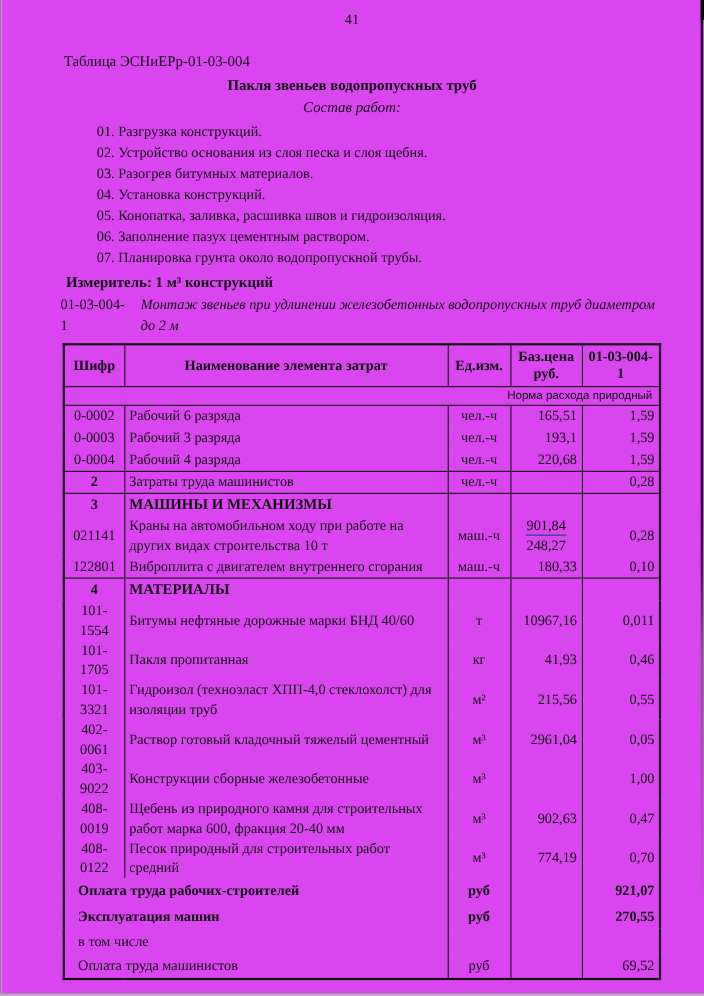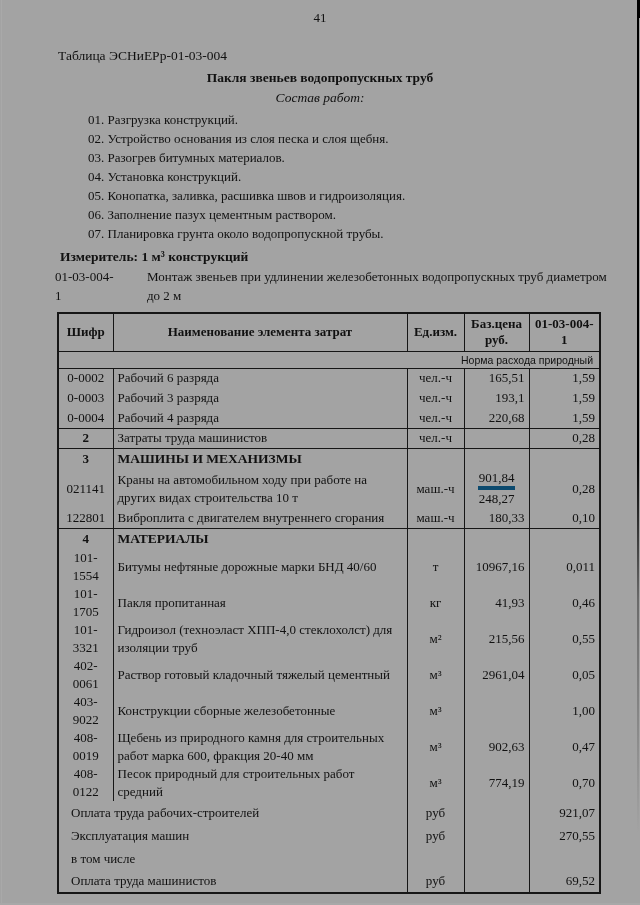--- a/index.html
+++ b/index.html
@@ -1,37 +1,37 @@
 <!DOCTYPE html>
 <html><head>
 <meta charset="utf-8">
 <style>
   html,body{margin:0;padding:0;background:#e8e8e8;}
   .page{
-    position:relative;width:640px;height:905px;margin:0 auto;background:#a3a3a3;
+    position:relative;width:640px;height:905px;margin:0 auto;background:#d946ef;
     font-family:"Liberation Serif","DejaVu Serif",serif;color:#111;overflow:hidden;
     box-sizing:border-box;padding-top:10px;
   }
   
   .edge-left{position:absolute;left:1px;top:0;width:1px;height:100%;background:#a9a9a9;}
   .edge-bottom{position:absolute;left:0;bottom:0;width:100%;height:2px;background:#a8a8a8;}
   .edge-right{position:absolute;right:1px;top:0;width:2px;height:92%;
     background:linear-gradient(#000 0%,#000 55%,#6a6a6a 72%,rgba(140,140,140,0) 100%);}
   .edge-right-tick{position:absolute;right:0;top:0;width:3px;height:18px;background:#000;}
 
   .page-number{text-align:center;font-size:13px;line-height:16px;}
   .caption{margin:21px 0 0 58px;font-size:13.5px;font-weight:normal;line-height:18px;}
   .doc-title{margin-top:4px;text-align:center;font-size:13.5px;font-weight:bold;line-height:18px;}
   .works-title{margin-top:2px;text-align:center;font-size:13.5px;font-style:italic;line-height:18px;}
   .works{margin:3px 0 0 88px;}
   .works div{font-size:13px;line-height:19px;}
   .measurer{margin:4px 0 0 60px;font-size:13.5px;font-weight:bold;line-height:19px;}
   .definition{display:flex;margin:1px 0 0 55px;font-size:13px;line-height:19px;}
   .definition .code{width:64px;flex:0 0 auto;}
-  .definition .text{width:472px;margin-left:28px;}
+  .definition .text{width:472px;margin-left:9px;font-style:italic;}
 
   table.est{
     width:542px;margin:7px 0 0 57px;border-collapse:collapse;table-layout:fixed;
     font-size:13px;border:2px solid #161616;
   }
   table.est td,table.est th{padding:0 4px;vertical-align:middle;box-sizing:border-box;}
   table.est td+td,table.est th+th{border-left:1px solid #161616;}
   thead th{font-weight:bold;text-align:center;border-bottom:1px solid #161616;height:38px;line-height:16px;font-size:13px;}
   tr.band td{
     font-family:"Liberation Sans","DejaVu Sans",sans-serif;font-size:10.5px;
@@ -42,24 +42,24 @@
   td.c-name{text-align:left;padding-left:4px;line-height:17px;}
   td.c-unit{text-align:center;}
   td.c-price{text-align:right;padding-right:8px;}
   td.c-price.mid{text-align:center;}
   td.c-val{text-align:right;padding-right:10px;}
   tr.sec td{height:21px;}
   tr.sec .c-name{font-weight:bold;font-size:13.5px;}
   tr.bt td{border-top:1px solid #161616;}
   .bold{font-weight:bold;}
   .frac{display:inline-block;text-align:center;line-height:17px;}
-  .frac .num{display:block;border-bottom:4px solid #0c4a6e;padding:0 1px;}
+  .frac .num{display:block;border-bottom:1px solid #0c4a6e;padding:0 1px;}
   tr.sum td{height:23px;line-height:20px;}
   tr.sum .s-label{padding-left:12px;}
-  tr.sum.b .s-label,tr.sum.b .c-unit,tr.sum.b .c-val{font-weight:normal;}
+  tr.sum.b .s-label,tr.sum.b .c-unit,tr.sum.b .c-val{font-weight:bold;}
   tr.sum .c-unit{text-align:center;}
 </style>
 </head>
 <body>
 
 <div class="page">
   <div class="edge-left"></div>
   <div class="edge-bottom"></div>
   <div class="edge-right"></div>
   <div class="edge-right-tick"></div>

